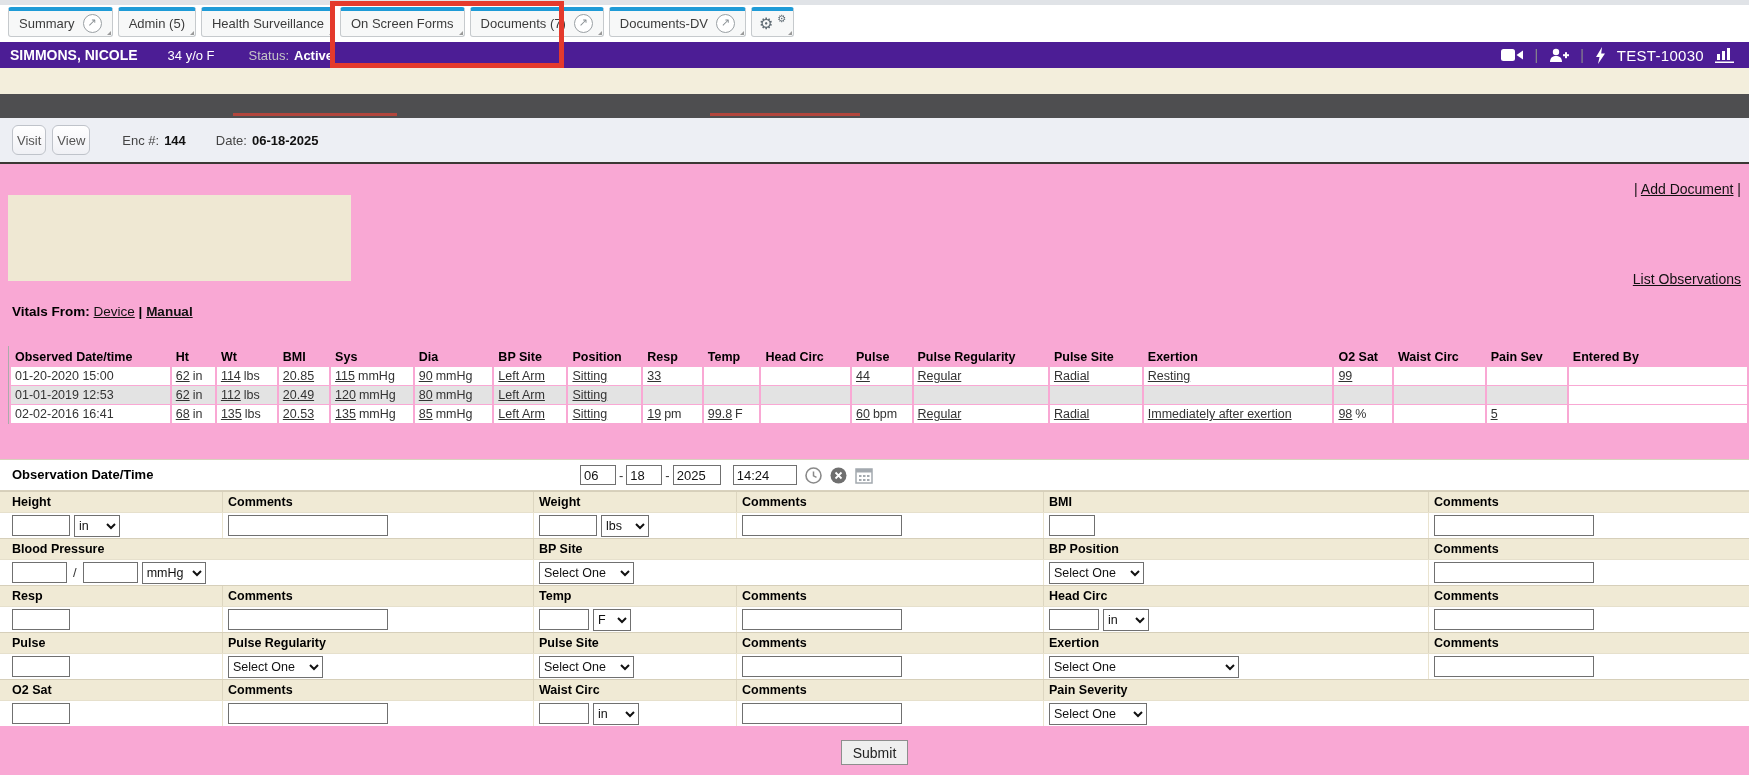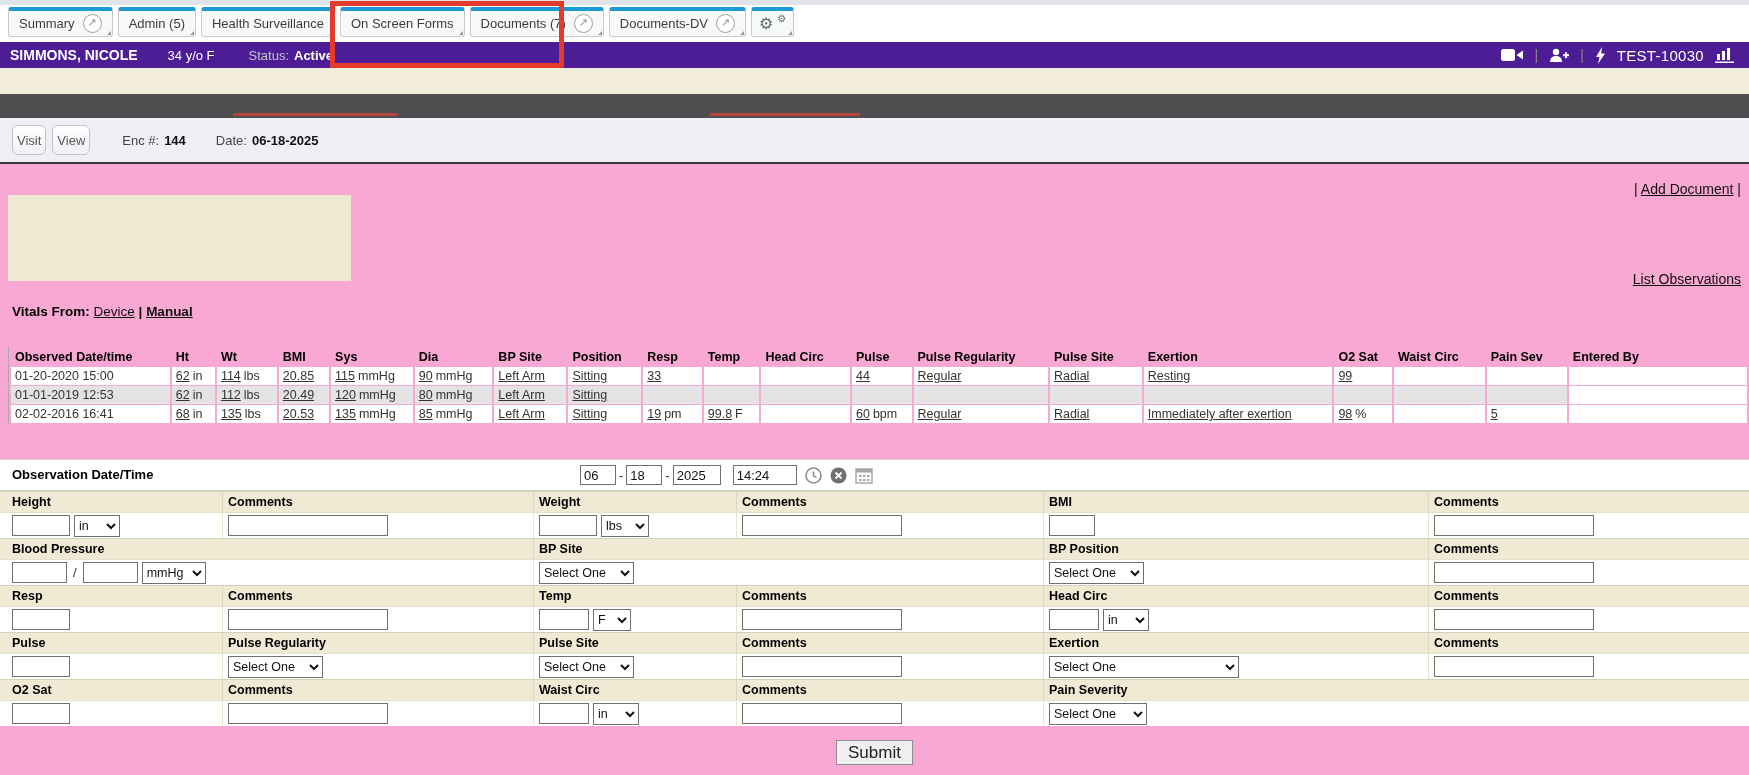--- a/index.html
+++ b/index.html
@@ -78,21 +78,21 @@
   .frow{position:relative;}
   .frow.lab{height:22px;background:#F0EAD5;border-top:1px solid #D6CFBA;border-bottom:1px solid #E6E0CC;box-sizing:border-box;}
   .frow.inp{height:25px;background:#fff;}
   .fcell{position:absolute;top:0;bottom:0;display:flex;align-items:center;gap:4px;padding-left:5px;box-sizing:border-box;}
   .frow.lab .fcell.sep{border-left:1px solid #DDD6C0;}
   .frow.inp .fcell.sep{border-left:1px solid #EAE4D0;}
   .ti{height:21px;border:1px solid #707070;background:#fff;font-size:12.5px;padding:0 3px;box-sizing:border-box;font-family:inherit;}
   .sel{height:22px;border:1px solid #707070;background:#fff;font-size:12.5px;font-family:inherit;color:#111;}
   .slash{font-size:13px;color:#333;margin:0 2px;}
   .submit-row{margin-top:14px;text-align:center;}
-  .submit-btn{height:25px;padding:0 11px;font-size:17px;font-family:inherit;background:#EFEFEF;border:1px solid #8E8E8E;color:#222;cursor:pointer;}
+  .submit-btn{height:25px;padding:0 11px;font-size:14px;font-family:inherit;background:#EFEFEF;border:1px solid #8E8E8E;color:#222;cursor:pointer;}
 </style>
 </head>
 <body>
 
 <div class="page">
 
   <div class="topbar">
     <div class="tabs">
       <div class="tab">
         <span>Summary</span>

